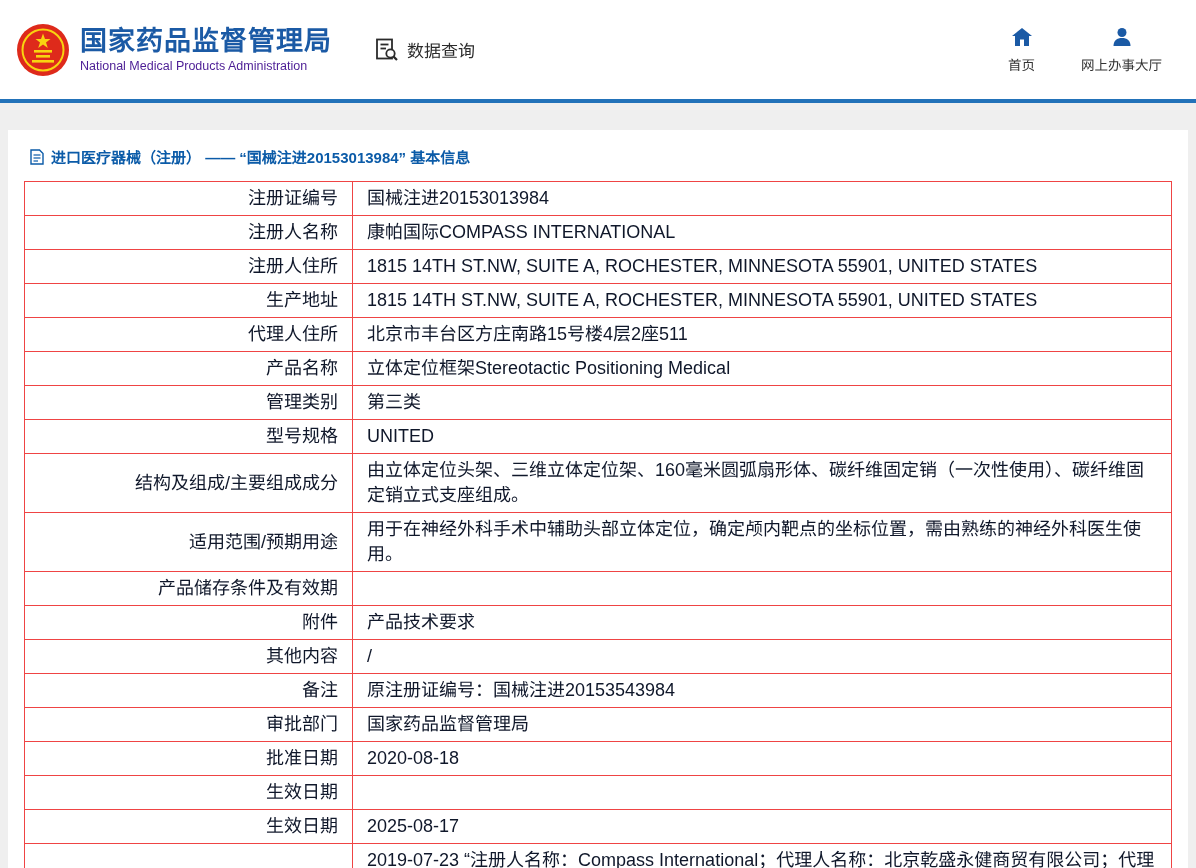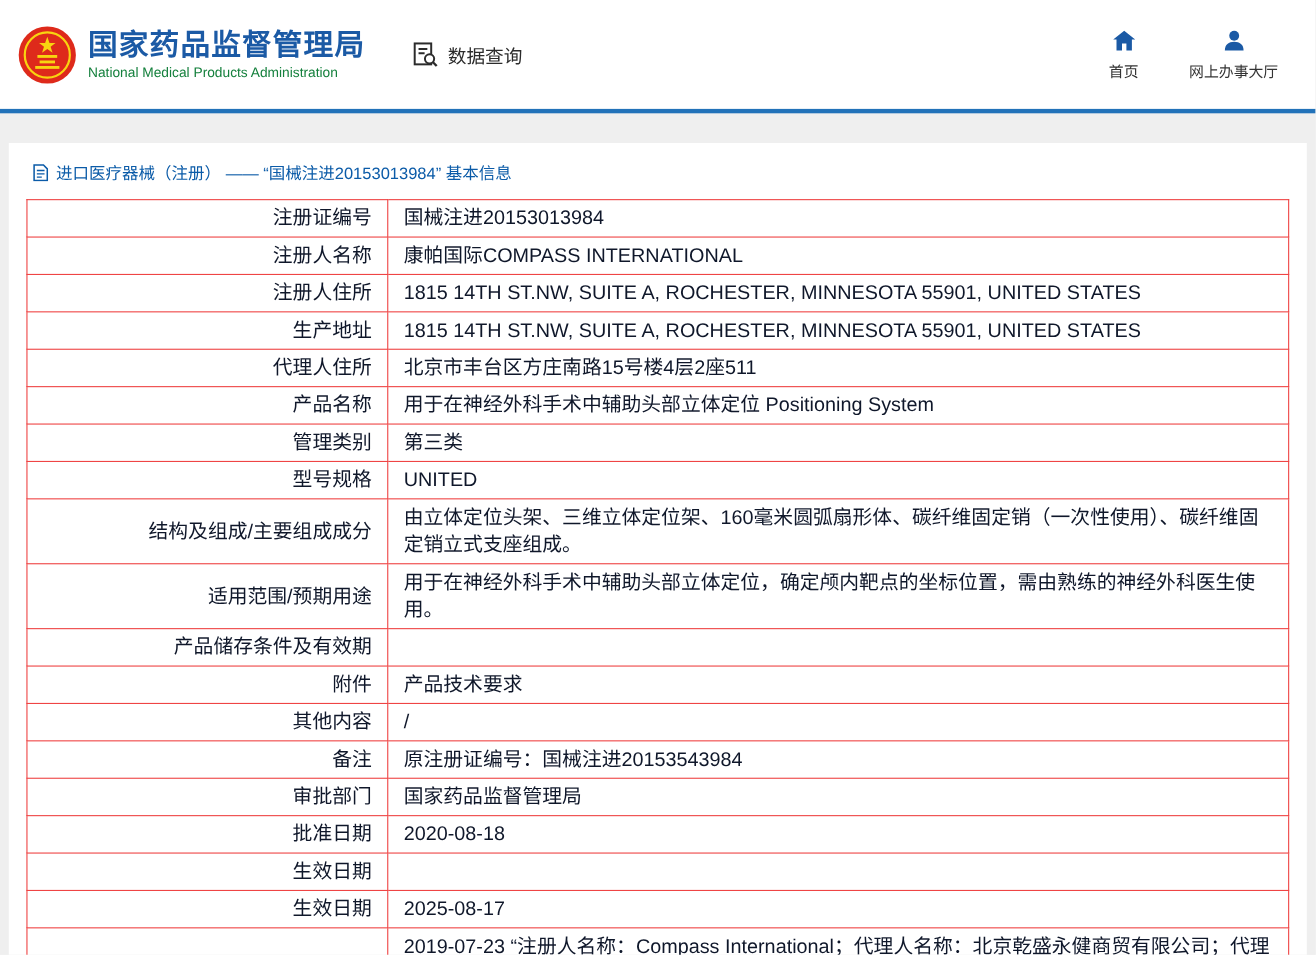--- a/index.html
+++ b/index.html
@@ -19,21 +19,21 @@
     align-items: center;
     padding: 0 34px 0 16px;
   }
   .logo-area { display: flex; align-items: center; }
   .emblem { width: 54px; height: 54px; flex: 0 0 auto; }
   .agency-names { margin-left: 10px; }
   .agency-cn {
     font-size: 27px; font-weight: bold; color: #1b5aa5;
     letter-spacing: 1px; line-height: 1.15;
   }
-  .agency-en { font-size: 12.5px; color: #15803d; margin-top: 2px; }
+  .agency-en { font-size: 12.5px; color: #4c1d95; margin-top: 2px; }
 
   .data-query {
     display: flex; align-items: center; gap: 7px;
     margin-left: 42px;
     font-size: 17px; color: #2b2b2b;
     cursor: pointer;
   }
 
   .top-nav { margin-left: auto; display: flex; gap: 46px; }
   .nav-item {
@@ -46,21 +46,21 @@
 
   
   .main-wrap { padding: 27px 8px 0 8px; }
   .panel {
     background: #ffffff;
     min-height: 738px;
     padding: 12px 16px 0 16px;
   }
   .page-title {
     display: flex; align-items: center; gap: 7px;
-    color: #0b5ba8; font-size: 15px; font-weight: 400;
+    color: #0b5ba8; font-size: 15px; font-weight: 700;
     padding: 4px 6px 14px 6px;
   }
   .title-icon { width: 14px; height: 16px; flex: 0 0 auto; }
 
   
   table.info-table { border-collapse: collapse; width: 100%; table-layout: fixed; }
   table.info-table td {
     border: 1px solid #ef4444;
     font-size: 18px; color: #0f172a;
     height: 34px;
@@ -150,21 +150,21 @@
           <tr>
             <td class="label-cell">生产地址</td>
             <td class="value-cell">1815 14TH ST.NW, SUITE A, ROCHESTER, MINNESOTA 55901, UNITED STATES</td>
           </tr>
           <tr>
             <td class="label-cell">代理人住所</td>
             <td class="value-cell">北京市丰台区方庄南路15号楼4层2座511</td>
           </tr>
           <tr>
             <td class="label-cell">产品名称</td>
-            <td class="value-cell">用于在神经外科手术中辅助头部立体定位 Positioning System</td>
+            <td class="value-cell">立体定位框架Stereotactic Positioning Medical</td>
           </tr>
           <tr>
             <td class="label-cell">管理类别</td>
             <td class="value-cell">第三类</td>
           </tr>
           <tr>
             <td class="label-cell">型号规格</td>
             <td class="value-cell">UNITED</td>
           </tr>
           <tr>

